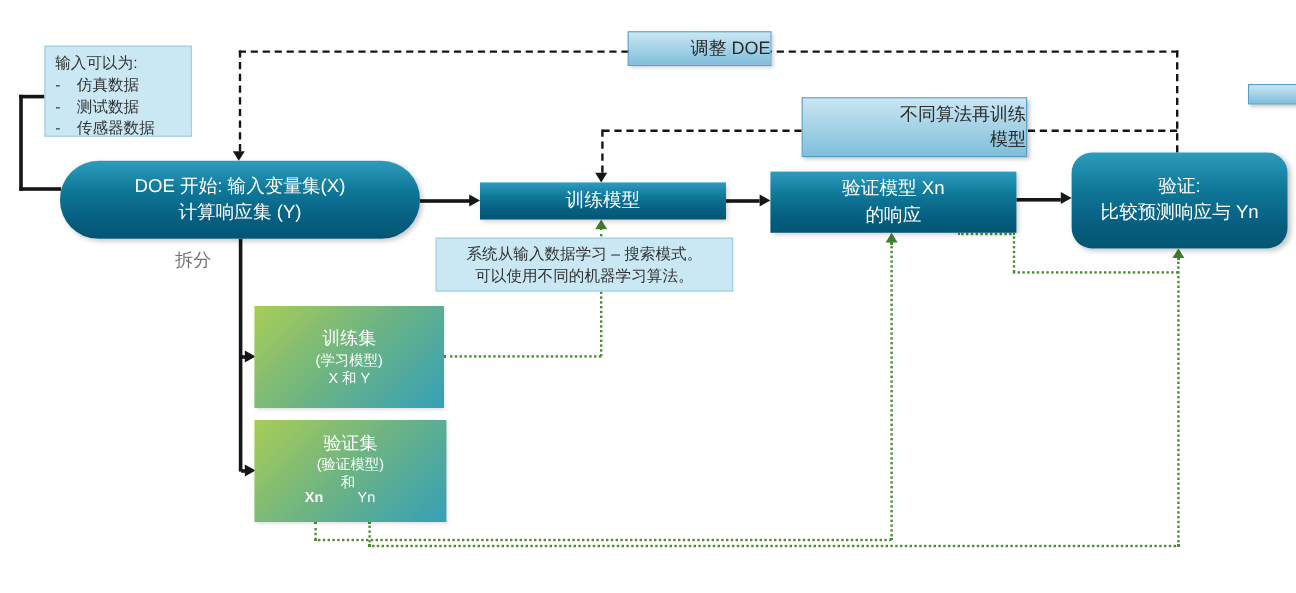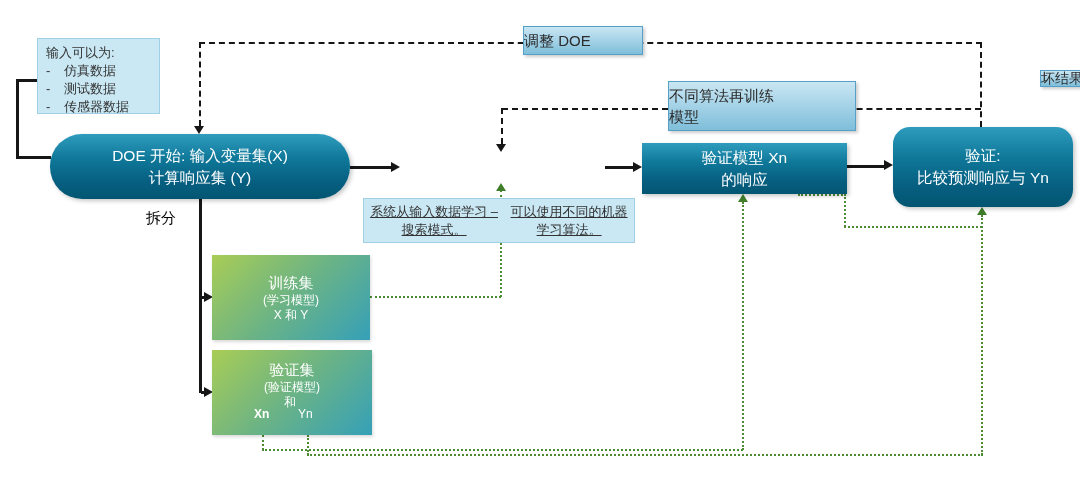--- a/index.html
+++ b/index.html
@@ -14,21 +14,21 @@
     color:#ffffff;display:flex;flex-direction:column;align-items:center;justify-content:center;
     text-align:center;z-index:3;box-shadow:2px 2px 4px rgba(0,0,0,0.22);
   }
   .greenbox{
     background:linear-gradient(135deg,#a9cd55 0%,#6eb483 48%,#35a0b8 100%);
     color:#ffffff;display:flex;flex-direction:column;align-items:center;justify-content:center;
     text-align:center;z-index:3;box-shadow:1px 2px 3px rgba(0,0,0,0.15);
   }
   .bluebox{
     background:linear-gradient(180deg,#c9e6f3 0%,#a8d4e8 45%,#7fbeda 100%);
-    border:1px solid #569fc7;color:#2b2b2b;display:flex;flex-direction:column;align-items:flex-start;
+    border:1px solid #569fc7;color:#2b2b2b;display:flex;flex-direction:column;align-items:flex-end;
     justify-content:center;text-align:center;z-index:4;box-shadow:2px 2px 3px rgba(0,0,0,0.2);
   }
   .notebox{
     background:#c9e8f4;border:1px solid #9fd0e3;color:#333;z-index:3;
   }
   .t16{font-size:15.5px;line-height:22px;}
   .t15{font-size:15px;line-height:21px;}
   .t14{font-size:14px;line-height:19px;}
   .t13{font-size:13px;line-height:18px;}
   .t12{font-size:12px;line-height:15px;}
@@ -46,21 +46,21 @@
   .arr-u-g{width:0;height:0;border-left:5px solid transparent;border-right:5px solid transparent;border-bottom:8px solid #3f7d2a;z-index:2;}
   
   .note-pad{padding:5px 6px 4px 8px;}
   .note-item{display:flex;}
   .note-item .bullet{width:18px;flex:0 0 18px;}
   
   .vs-extra{position:relative;width:100%;height:32px;}
   .vs-he{position:absolute;left:0;right:4px;top:0;text-align:center;}
   .vs-xn{position:absolute;left:42px;top:12px;font-weight:bold;}
   .vs-yn{position:absolute;left:86px;top:12px;}
-  .label{z-index:3;color:#000000;}
+  .label{z-index:3;color:#737373;}
 </style>
 </head>
 <body>
 
 <div id="canvas">
 
   <div class="abs thick-h" style="left:16px;top:79px;width:22px;"></div>
   <div class="abs thick-v" style="left:16px;top:79px;height:80px;"></div>
   <div class="abs thick-h" style="left:16px;top:156px;width:35px;"></div>
 
@@ -127,41 +127,44 @@
     <div>DOE 开始: 输入变量集(X)</div>
     <div>计算响应集 (Y)</div>
   </div>
 
   <div class="abs label t15" style="left:146px;top:207px;">拆分</div>
 
   <div class="abs bluebox t15" style="left:523px;top:26px;width:120px;height:29px;box-sizing:border-box;">
     <div>调整 DOE</div>
   </div>
 
+  <div class="abs darkbox t16" style="left:400px;top:152px;width:205px;height:31px;">
+    <div>训练模型</div>
+  </div>
 
   <div class="abs bluebox t15" style="left:668px;top:81px;width:188px;height:50px;box-sizing:border-box;">
     <div>不同算法再训练</div>
     <div>模型</div>
   </div>
 
   <div class="abs bluebox t14" style="left:1040px;top:70px;width:92px;height:17px;box-sizing:border-box;">
     <div>坏结果?</div>
   </div>
 
   <div class="abs darkbox t16" style="left:642px;top:143px;width:205px;height:51px;">
     <div>验证模型 Xn</div>
     <div>的响应</div>
   </div>
 
   <div class="abs darkbox t16" style="left:893px;top:127px;width:180px;height:80px;border-radius:17px;">
     <div>验证:</div>
     <div>比较预测响应与 Yn</div>
   </div>
 
-  <div class="abs notebox t13" style="left:363px;top:198px;width:272px;height:45px;box-sizing:border-box;display:flex;flex-direction:row;align-items:center;justify-content:center;text-align:center;text-decoration:underline;">
+  <div class="abs notebox t13" style="left:363px;top:198px;width:248px;height:45px;box-sizing:border-box;display:flex;flex-direction:column;align-items:center;justify-content:center;text-align:center;">
     <div>系统从输入数据学习 – 搜索模式。</div>
     <div>可以使用不同的机器学习算法。</div>
   </div>
 
   <div class="abs greenbox" style="left:212px;top:255px;width:158px;height:85px;">
     <div class="t15">训练集</div>
     <div class="t12">(学习模型)</div>
     <div class="t12">X 和 Y</div>
   </div>
 

